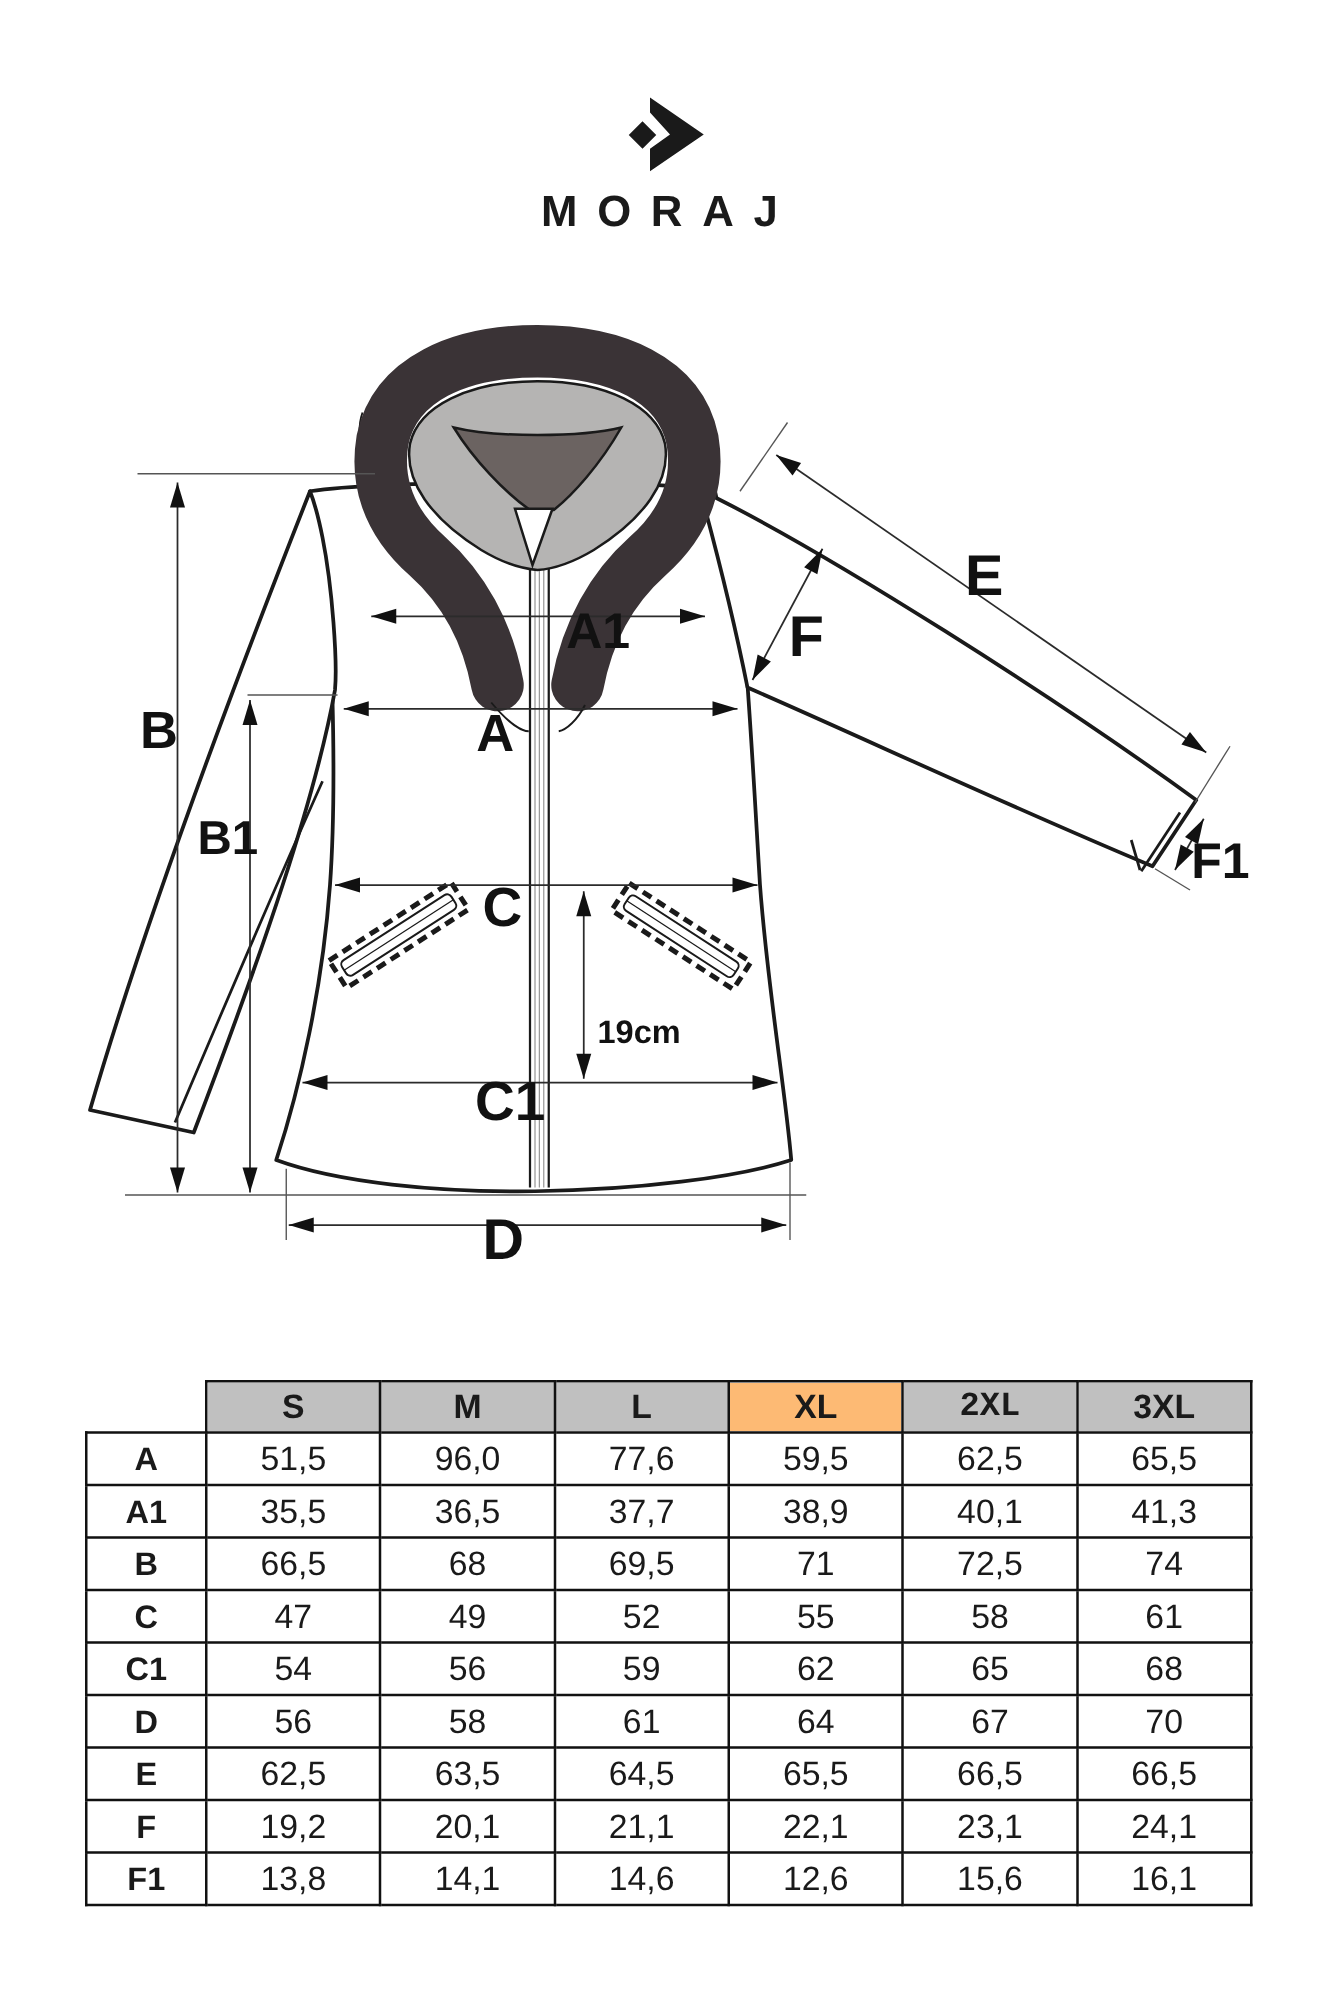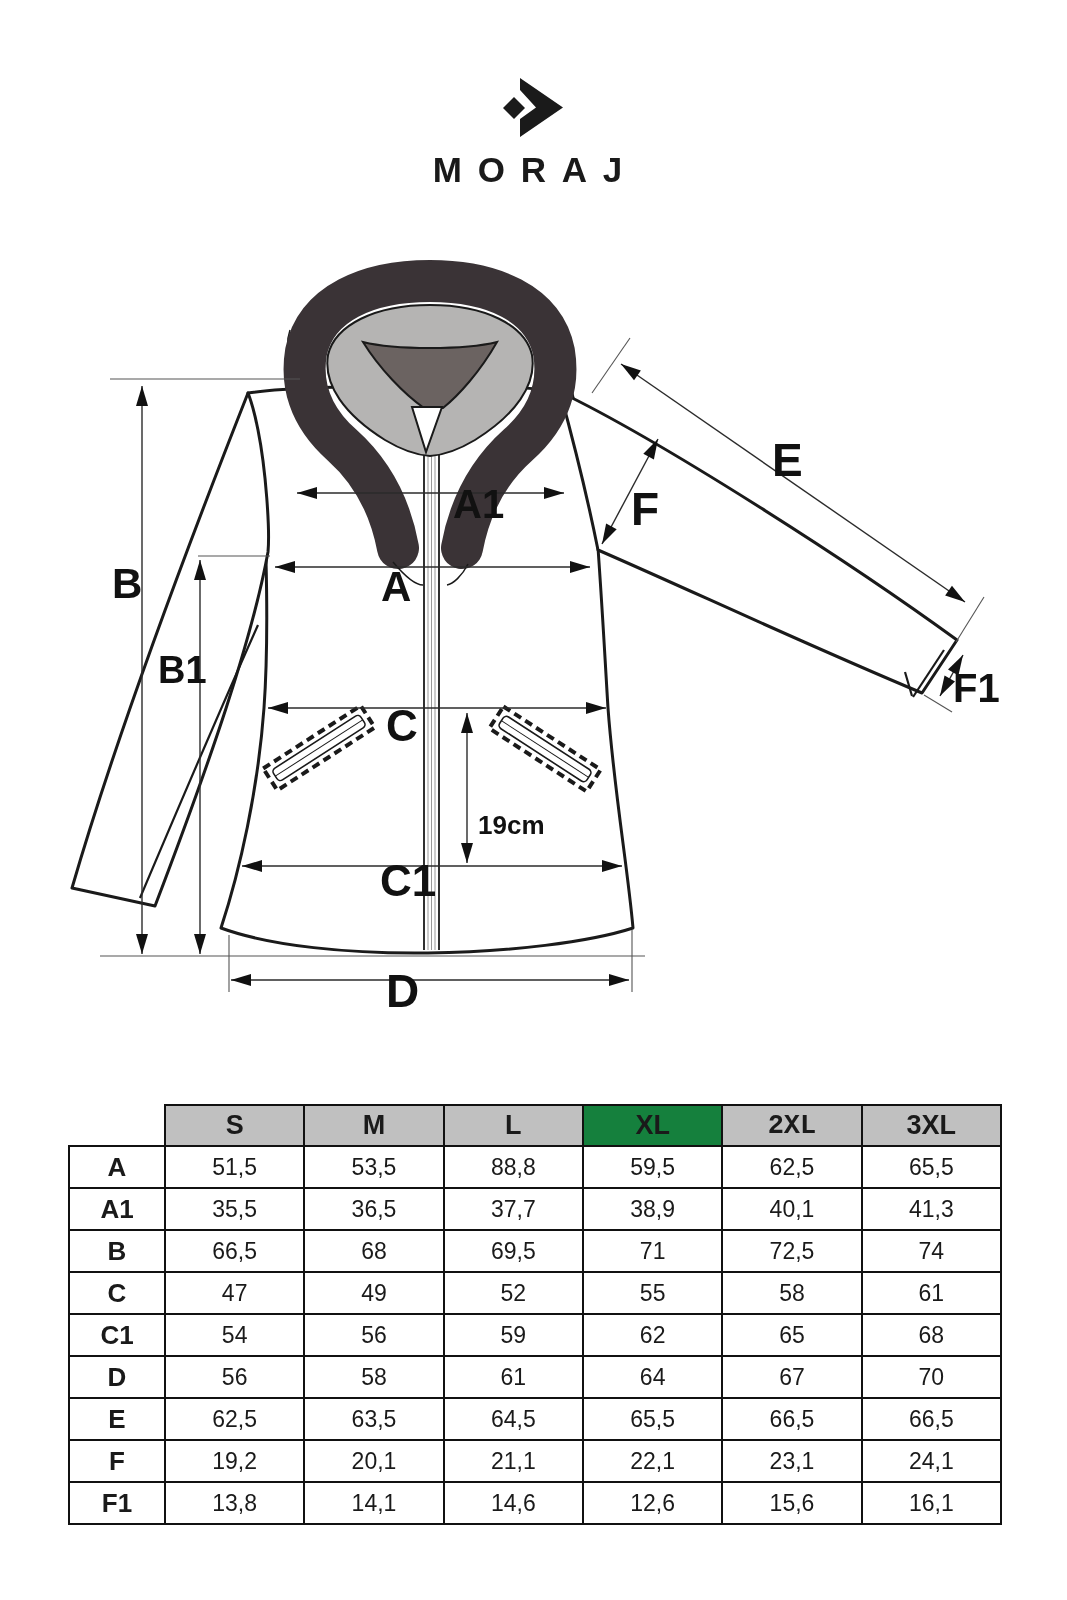--- a/index.html
+++ b/index.html
@@ -18,21 +18,21 @@
   .wit{stroke:#555;stroke-width:1.1;fill:none;}
   .dim-label{font-family:"Liberation Sans",sans-serif;font-weight:bold;fill:#111;}
   
   #size-table{position:absolute;left:68px;top:1104px;width:934px;border-collapse:collapse;
               table-layout:fixed;}
   #size-table th,#size-table td{border:2px solid #111;text-align:center;vertical-align:middle;
               padding:0;height:40px;overflow:hidden;}
   #size-table th.size-col{height:39px;background:#c0c0c0;font-size:27px;font-weight:bold;}
   #size-table th.corner{border:none;background:#fff;width:95px;}
   #size-table td.row-label{font-size:26px;font-weight:bold;}
-  #size-table td.val{font-size:23px;font-weight:normal;margin-left:36px;}
+  #size-table td.val{font-size:27px;font-weight:normal;margin-left:36px;}
 </style>
 </head>
 <body>
 
 <div id="page">
 
   <svg id="logo-icon" viewBox="0 0 76 64">
     <path d="M 21,21 L 32,32 L 21,43 L 10,32 Z" fill="#1a1a1a"></path>
     <path d="M 27,2 L 70,31.5 L 27,61 L 27,43 L 43,31.5 L 27,14 Z" fill="#1a1a1a"></path>
   </svg>
@@ -158,31 +158,31 @@
     <text class="dim-label" x="478" y="834" font-size="26">19cm</text>
   </svg>
 
   <table id="size-table">
     <thead>
       <tr>
           <th class="corner"></th>
           <th class="size-col" style="background: rgb(192, 192, 192);">S</th>
           <th class="size-col" style="background: rgb(192, 192, 192);">M</th>
           <th class="size-col" style="background: rgb(192, 192, 192);">L</th>
-          <th class="size-col" style="background: #15803d; margin-left: 41px;">XL</th>
+          <th class="size-col" style="background: #fdba74; margin-left: 41px;">XL</th>
           <th class="size-col" style="background: rgb(192, 192, 192); font-family: Liberation Mono, monospace;">2XL</th>
           <th class="size-col" style="background: rgb(192, 192, 192);">3XL</th>
         </tr>
     </thead>
     <tbody>
         <tr>
           <td class="row-label">A</td>
           <td class="val">51,5</td>
-          <td class="val">53,5</td>
-          <td class="val">88,8</td>
+          <td class="val">96,0</td>
+          <td class="val">77,6</td>
           <td class="val">59,5</td>
           <td class="val">62,5</td>
           <td class="val">65,5</td>
         </tr>
         <tr>
           <td class="row-label">A1</td>
           <td class="val">35,5</td>
           <td class="val">36,5</td>
           <td class="val">37,7</td>
           <td class="val">38,9</td>

